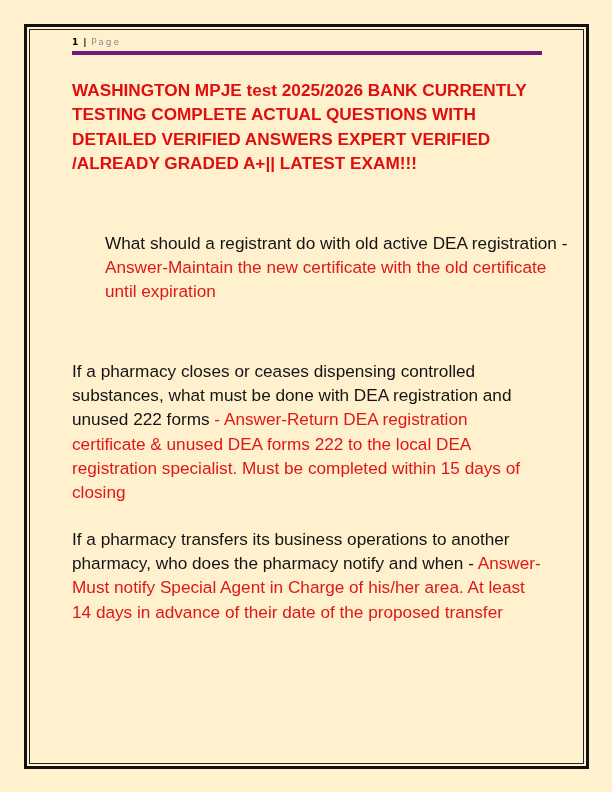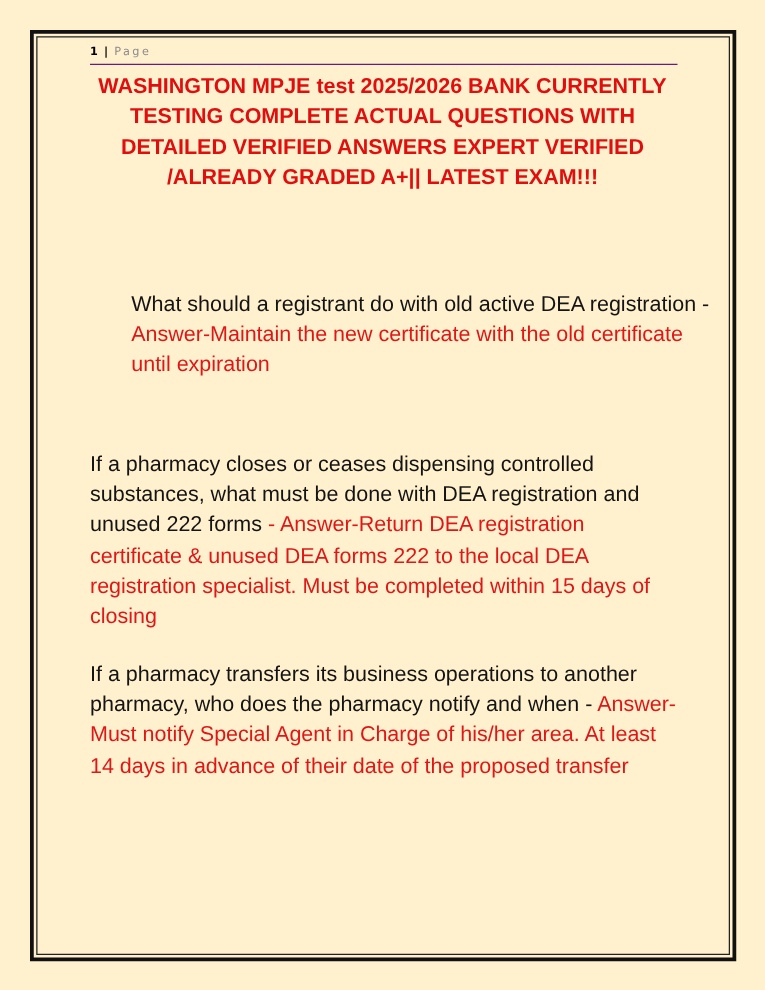--- a/index.html
+++ b/index.html
@@ -31,35 +31,35 @@
       height: 735px;
       box-sizing: border-box;
       border: 1px solid #222;
     }
     .page-header {
       position: absolute;
       left: 72px;
       top: 36px;
       width: 470px;
       height: 15px;
-      border-bottom: 1px solid #701a75;
+      border-bottom: 4px solid #701a75;
       font-family: "DejaVu Sans", sans-serif;
       font-size: 9px;
       line-height: 13px;
       color: #000;
     }
     .page-header .num { font-weight: bold; }
     .page-header .sep { font-weight: bold; margin: 0 2px; }
     .page-header .word { color: #8C8C8C; letter-spacing: 2px; }
     .title {
       position: absolute;
       left: 72px;
-      top: 56px;
+      top: 78px;
       width: 468px;
-      text-align: center;
+      text-align: left;
       color: #E10E0E;
       font-weight: bold;
       font-size: 17.2px;
       line-height: 24.3px;
     }
     .qa {
       position: absolute;
       left: 72px;
       width: 470px;
       font-size: 17.2px;

